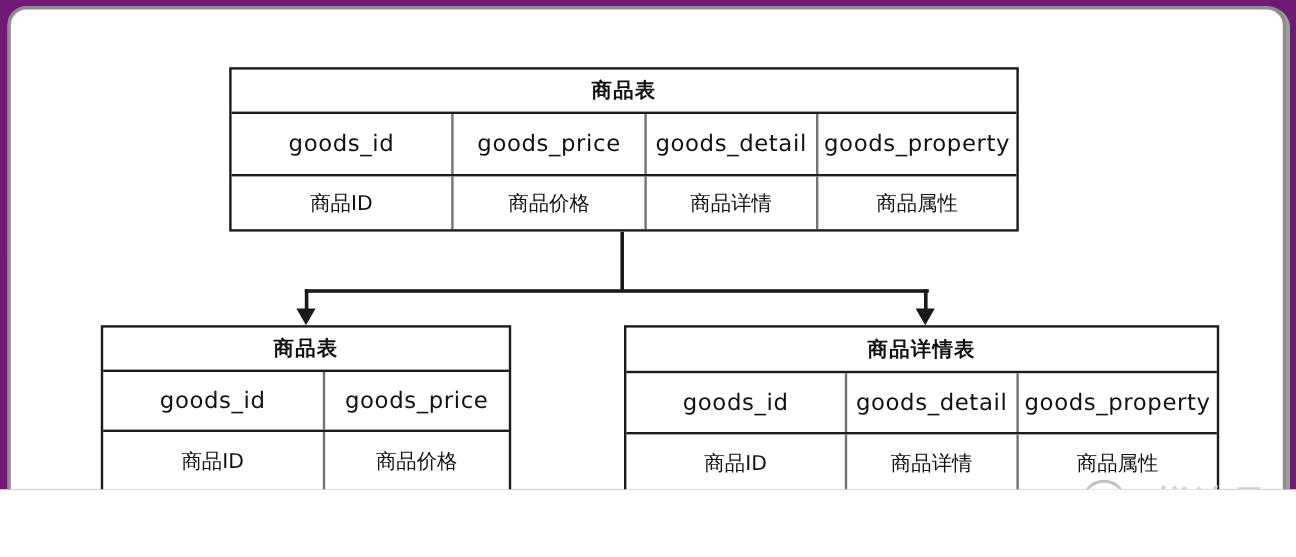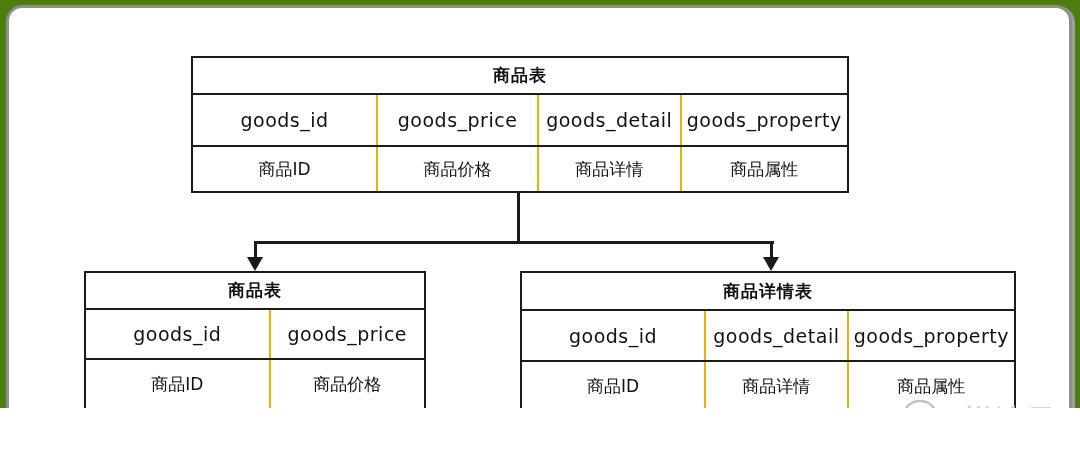--- a/index.html
+++ b/index.html
@@ -1,19 +1,19 @@
 <!DOCTYPE html>
 <html><head>
 <meta charset="utf-8">
 <style>
   * { margin:0; padding:0; box-sizing:border-box; }
   html,body { background:#ffffff; }
   body { font-family:"DejaVu Sans","Liberation Sans",sans-serif; }
   #stage {
-    position:relative; width:1080px; height:408px; background:#4d7c0f; overflow:hidden;
+    position:relative; width:1080px; height:408px; background:#701a75; overflow:hidden;
   }
   .frame {
     position:absolute; left:6px; top:5px; width:1066px; height:452px;
     border:3px solid #8e8e8e; border-radius:16px;
     box-shadow:2px 2px 0 1px #9f9f9f;
     background:#ffffff;
   }
   .tbl {
     position:absolute; background:#ffffff;
     border:2px solid #1b1b1b;
@@ -23,21 +23,21 @@
   .tbl-title {
     display:flex; align-items:center; justify-content:center;
     border-bottom:2px solid #1b1b1b;
     font-weight:bold; font-size:17px; color:#111;
     letter-spacing:1px;
   }
   .tbl-row { display:flex; }
   .tbl-row.fields { border-bottom:2px solid #1b1b1b; }
   .cell {
     display:flex; align-items:center; justify-content:center;
-    border-left:2px solid #eab308;
+    border-left:2px solid #737373;
     color:#111; overflow:hidden; white-space:nowrap;
   }
   .cell:first-child { border-left:none; }
   .fields .cell { font-size:19px; letter-spacing:0.5px; }
   .labels .cell { font-size:17px; }
   
   .line { position:absolute; background:#1a1a1a; z-index:1; }
   .arrowhead {
     position:absolute; width:0; height:0; z-index:1;
     border-left:8px solid transparent;

